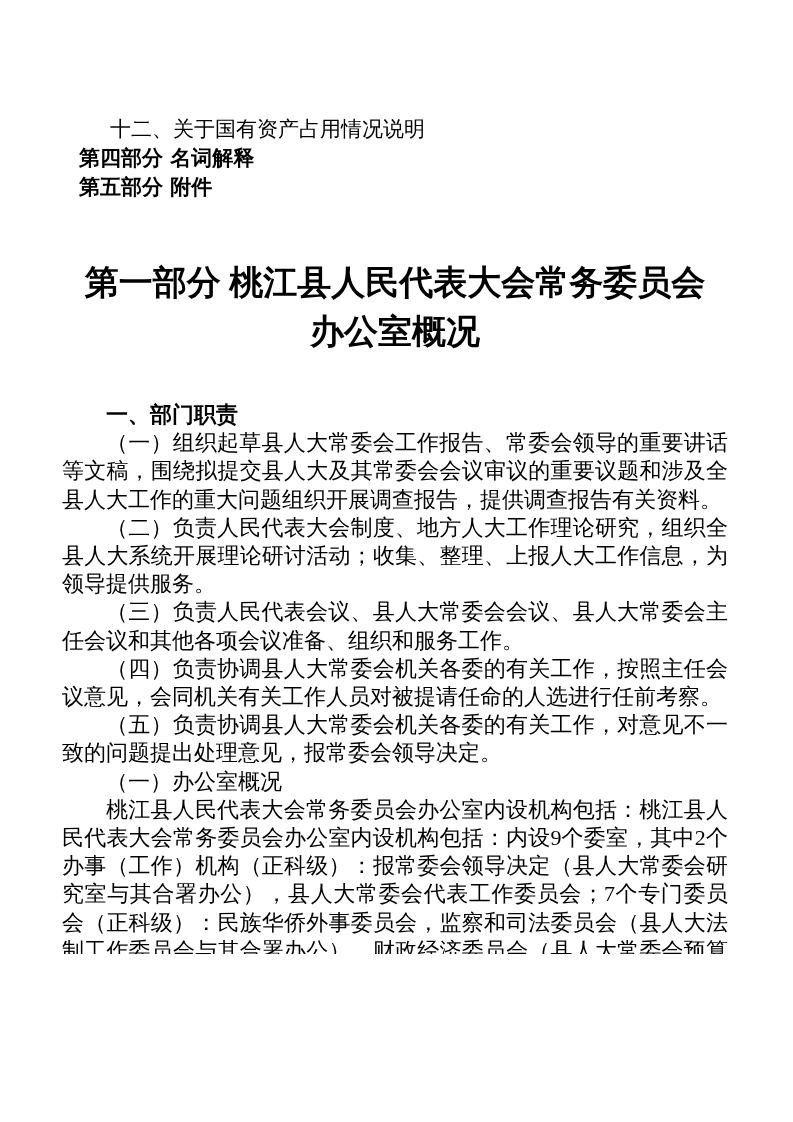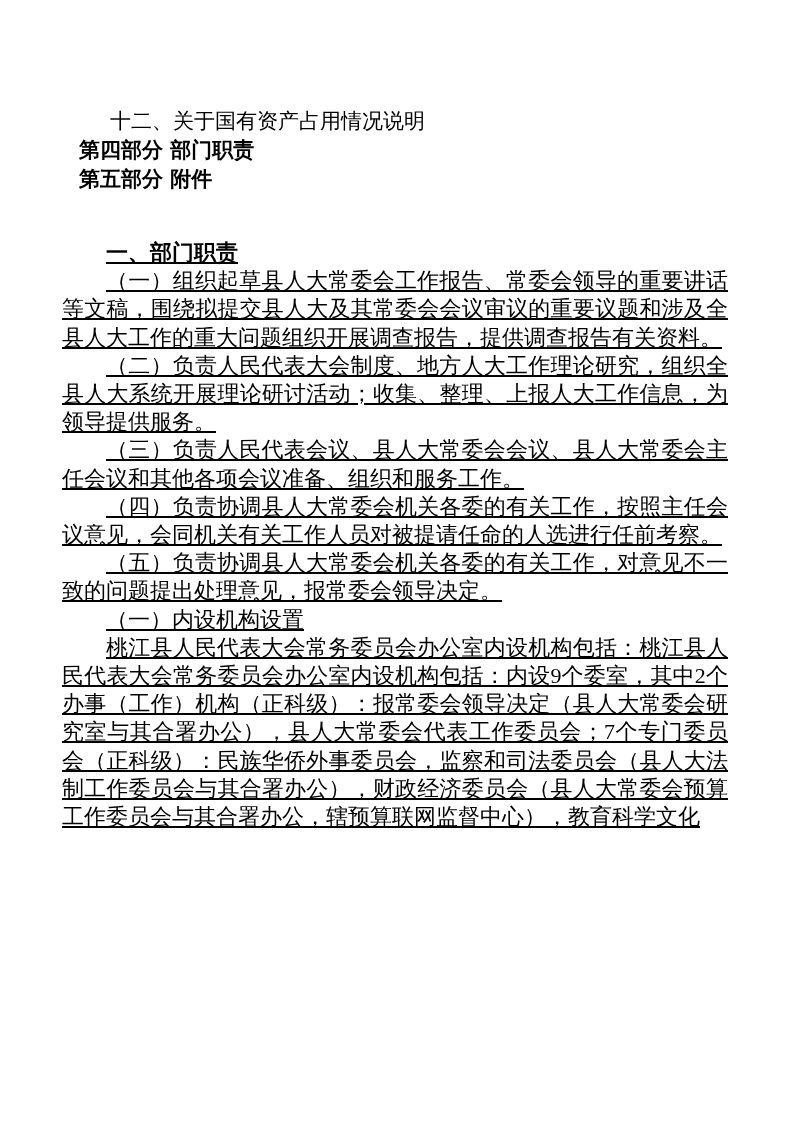--- a/index.html
+++ b/index.html
@@ -4,21 +4,21 @@
 <style>
   html, body {
     margin: 0;
     padding: 0;
     background: #ffffff;
   }
   .page {
     position: relative;
     width: 793px;
     height: 938px;
-    margin: 8px auto;
+    margin: 16px auto;
     background: #ffffff;
     color: #000000;
     box-sizing: border-box;
     padding: 99px 65px 0 62px;
     overflow: hidden;
     font-family: "Liberation Serif", "DejaVu Serif", serif;
   }
   
   .toc-block {
     font-size: 21px;
@@ -41,49 +41,52 @@
     font-size: 34px;
     line-height: 49px;
     font-family: "Liberation Serif", "DejaVu Serif", serif;
   }
   
   .body-block {
     margin-top: 45px;
     font-size: 22px;
     line-height: 28.2px;
     text-align: justify;
-    text-decoration: underline;
   }
   .sec-heading {
     text-indent: 44px;
     font-weight: bold;
     text-align: left;
     font-family: "DejaVu Sans", "Liberation Sans", sans-serif;
   }
   .para {
     text-indent: 44px;
     margin: 0;
   }
 </style>
 </head>
 <body>
 
 <div class="page">
 
   <div class="toc-block">
     <div class="toc-item">十二、关于国有资产占用情况说明</div>
-    <div class="toc-part">第四部分 部门职责</div>
+    <div class="toc-part">第四部分 名词解释</div>
     <div class="toc-part">第五部分 附件</div>
   </div>
 
+  <div class="doc-title">
+    <div>第一部分 桃江县人民代表大会常务委员会</div>
+    <div>办公室概况</div>
+  </div>
 
   <div class="body-block">
     <div class="sec-heading">一、部门职责</div>
     <p class="para">（一）组织起草县人大常委会工作报告、常委会领导的重要讲话等文稿，围绕拟提交县人大及其常委会会议审议的重要议题和涉及全县人大工作的重大问题组织开展调查报告，提供调查报告有关资料。</p>
     <p class="para">（二）负责人民代表大会制度、地方人大工作理论研究，组织全县人大系统开展理论研讨活动；收集、整理、上报人大工作信息，为领导提供服务。</p>
     <p class="para">（三）负责人民代表会议、县人大常委会会议、县人大常委会主任会议和其他各项会议准备、组织和服务工作。</p>
     <p class="para">（四）负责协调县人大常委会机关各委的有关工作，按照主任会议意见，会同机关有关工作人员对被提请任命的人选进行任前考察。</p>
     <p class="para">（五）负责协调县人大常委会机关各委的有关工作，对意见不一致的问题提出处理意见，报常委会领导决定。</p>
-    <p class="para">（一）内设机构设置</p>
+    <p class="para">（一）办公室概况</p>
     <p class="para">桃江县人民代表大会常务委员会办公室内设机构包括：桃江县人民代表大会常务委员会办公室内设机构包括：内设9个委室，其中2个办事（工作）机构（正科级）：报常委会领导决定（县人大常委会研究室与其合署办公），县人大常委会代表工作委员会；7个专门委员会（正科级）：民族华侨外事委员会，监察和司法委员会（县人大法制工作委员会与其合署办公），财政经济委员会（县人大常委会预算工作委员会与其合署办公，辖预算联网监督中心），教育科学文化</p>
   </div>
 
 </div>
 
 </body></html>

